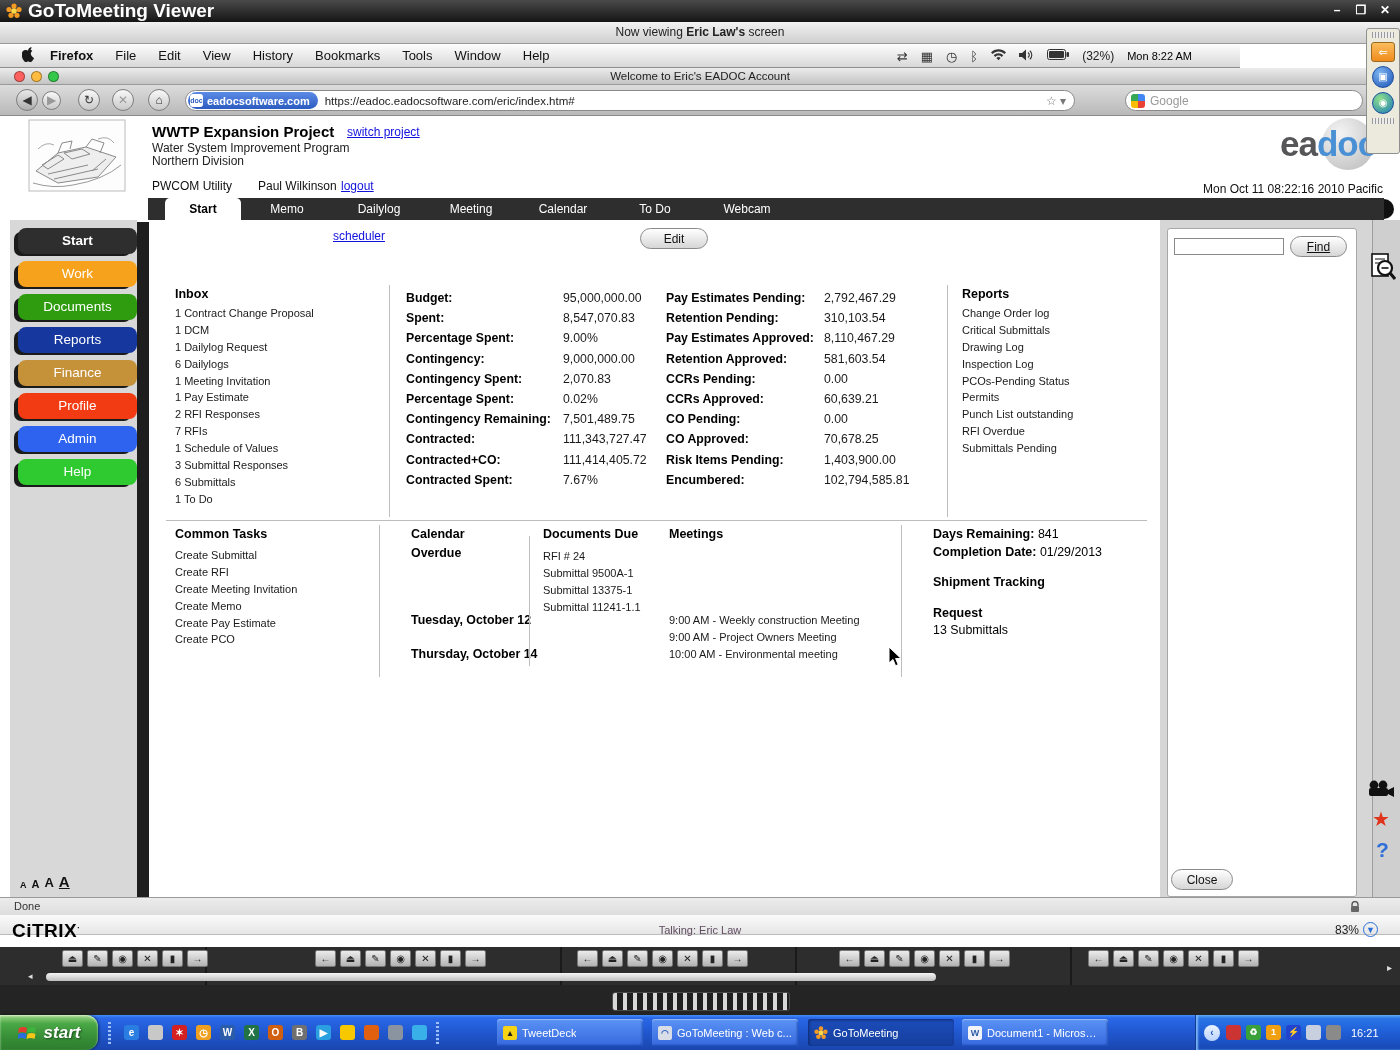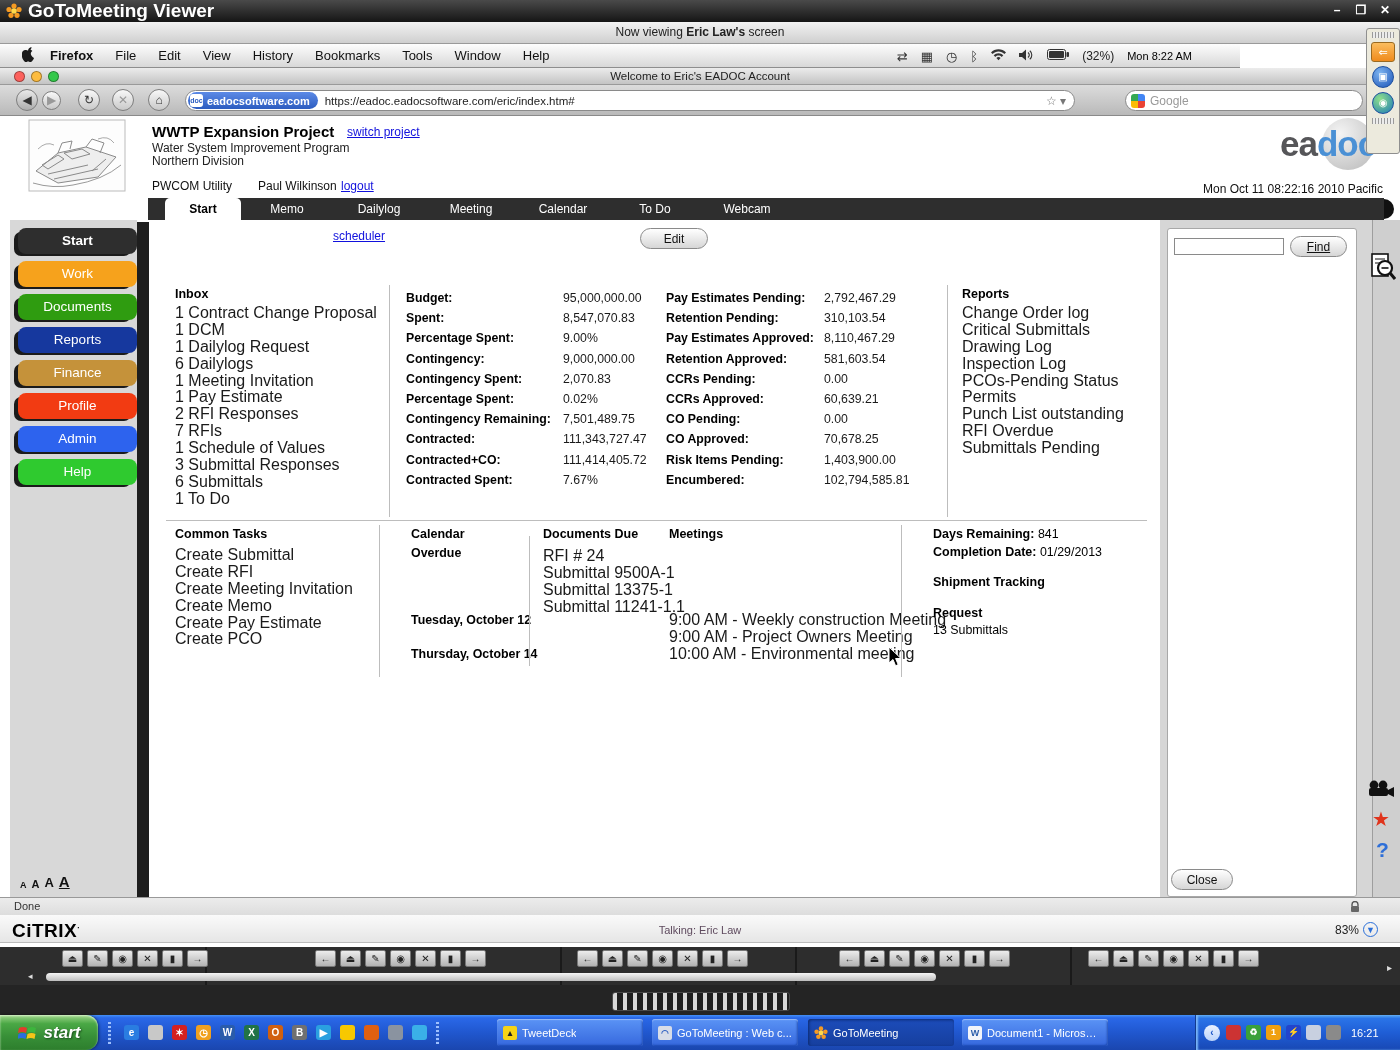--- a/index.html
+++ b/index.html
@@ -70,21 +70,21 @@
   .side-tab { height:26px; border-radius:8px; margin-bottom:7px; color:#fff; font-size:13.5px; text-align:center; line-height:26px; cursor:pointer; box-shadow:-5px 3px 0 -1px #1b1b1b; }
   .side-tabs .side-tab:first-child { font-weight:bold; }
   .font-sizer { left:20px; top:757px; display:flex; align-items:flex-end; gap:5px; color:#111; }
   .font-sizer span { font-weight:bold; cursor:pointer; }
 
   .sched-link { left:333px; top:113px; font-size:12px; }
   .pill-btn { border:1px solid #8a8a8a; border-radius:11px; background:linear-gradient(#ffffff,#d6d6d6); font-size:12px; color:#111; text-align:center; cursor:pointer; font-family:"Liberation Sans",sans-serif; }
   .edit-btn { left:640px; top:112px; width:68px; height:21px; }
 
   .col-title { font-weight:bold; font-size:12.5px; color:#000; }
-  .plain-list { list-style:none; font-size:16px; color:#1a1a1a; }
+  .plain-list { list-style:none; font-size:11px; color:#1a1a1a; }
   .plain-list li { height:16.9px; line-height:16.9px; white-space:nowrap; cursor:pointer; }
   .inbox { left:175px; top:171px; }
   .inbox ul { margin-top:4px; }
   .vdiv { width:1px; background:#bdbdbd; }
   .stat-col { top:172px; }
   .stat-row { display:flex; height:20.2px; align-items:center; font-size:12.3px; }
   .stat-label { font-weight:bold; color:#000; }
   .stat-value { color:#1a1a1a; }
   .budget-col { left:406px; width:260px; }
   .budget-col .stat-label { width:157px; }
@@ -120,21 +120,21 @@
   .help-icon { left:1376px; top:722px; font-size:21px; font-weight:bold; color:#2e6fd8; cursor:pointer; }
 
   .cursor { left:888px; top:531px; }
 
   
   .ff-status { left:0; top:897px; width:1400px; height:36px; background:linear-gradient(#ececec,#cdcdcd); border-top:1px solid #999; font-size:11px; color:#333; line-height:17px; }
   .ff-status .done { margin-left:14px; }
   .lock { position:absolute; right:40px; top:3px; }
 
   
-  .citrix-bar { left:0; top:915px; width:1400px; height:28px; background:linear-gradient(#fafafa,#e6e6e6); border-bottom:1px solid #bbb; }
+  .citrix-bar { left:0; top:915px; width:1400px; height:20px; background:linear-gradient(#fafafa,#e6e6e6); border-bottom:1px solid #bbb; }
   .citrix-logo { position:absolute; left:12px; top:5px; font-size:19px; font-weight:bold; letter-spacing:.5px; color:#000; }
   .citrix-logo sup { font-size:8px; }
   .talking { position:absolute; left:0; width:1400px; text-align:center; top:9px; font-size:11px; color:#5f4b5f; }
   .zoom-ctl { position:absolute; right:22px; top:7px; font-size:12px; color:#222; display:flex; align-items:center; gap:4px; }
   .zoom-drop { width:15px; height:15px; border-radius:50%; border:1px solid #2a6fd9; color:#2a6fd9; font-size:9px; text-align:center; line-height:14px; }
 
   
   .gtm-toolbar { left:0; top:947px; width:1400px; height:38px; background:#2d2d2d; }
   .tb-sep { position:absolute; top:0; width:2px; height:38px; background:#1a1a1a; }
   .tb-group { position:absolute; top:3px; display:flex; gap:4px; }

